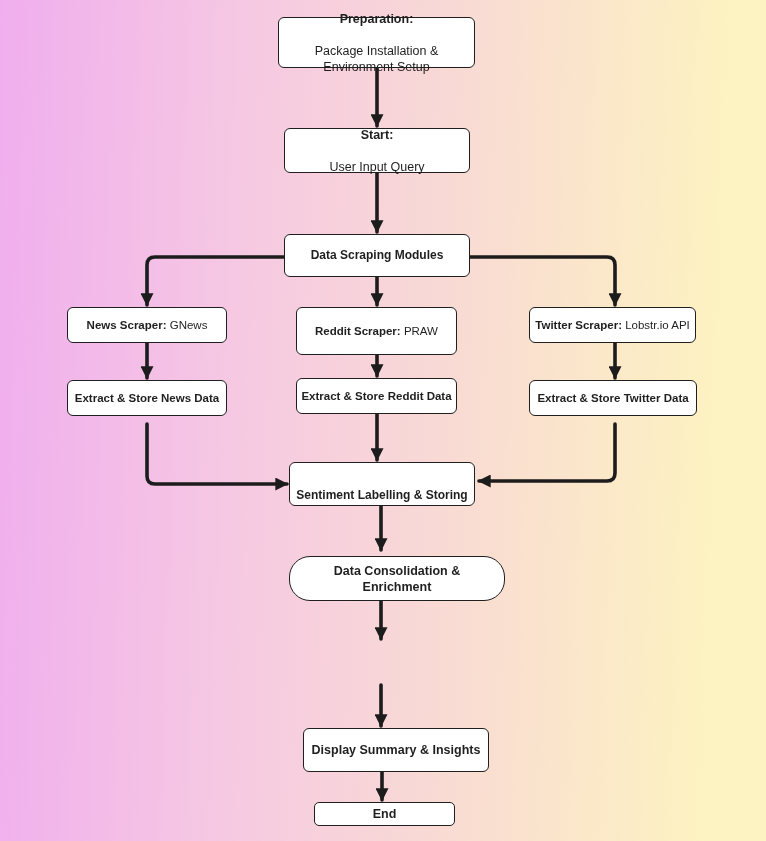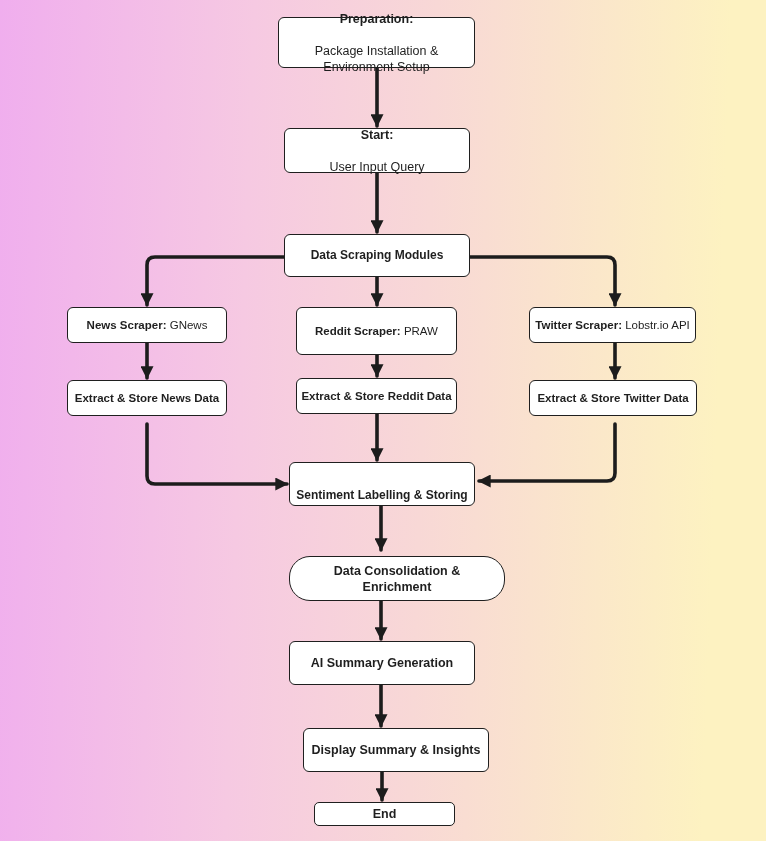--- a/index.html
+++ b/index.html
@@ -142,23 +142,20 @@
   </div>
 
   <div class="node" id="n-sentiment">
     <div class="line t-bold">Sentiment Labelling &amp; Storing</div>
   </div>
 
   <div class="node" id="n-datacons">
     <div class="t-bold">Data Consolidation &amp; Enrichment</div>
   </div>
 
-  <div class="node" id="n-ai">
-    <div class="line t-bold">AI Summary Generation</div>
-  </div>
 
   <div class="node" id="n-display">
     <div class="line t-bold">Display Summary &amp; Insights</div>
   </div>
 
   <div class="node" id="n-end">
     <div class="line t-bold">End</div>
   </div>
 
 </div>

